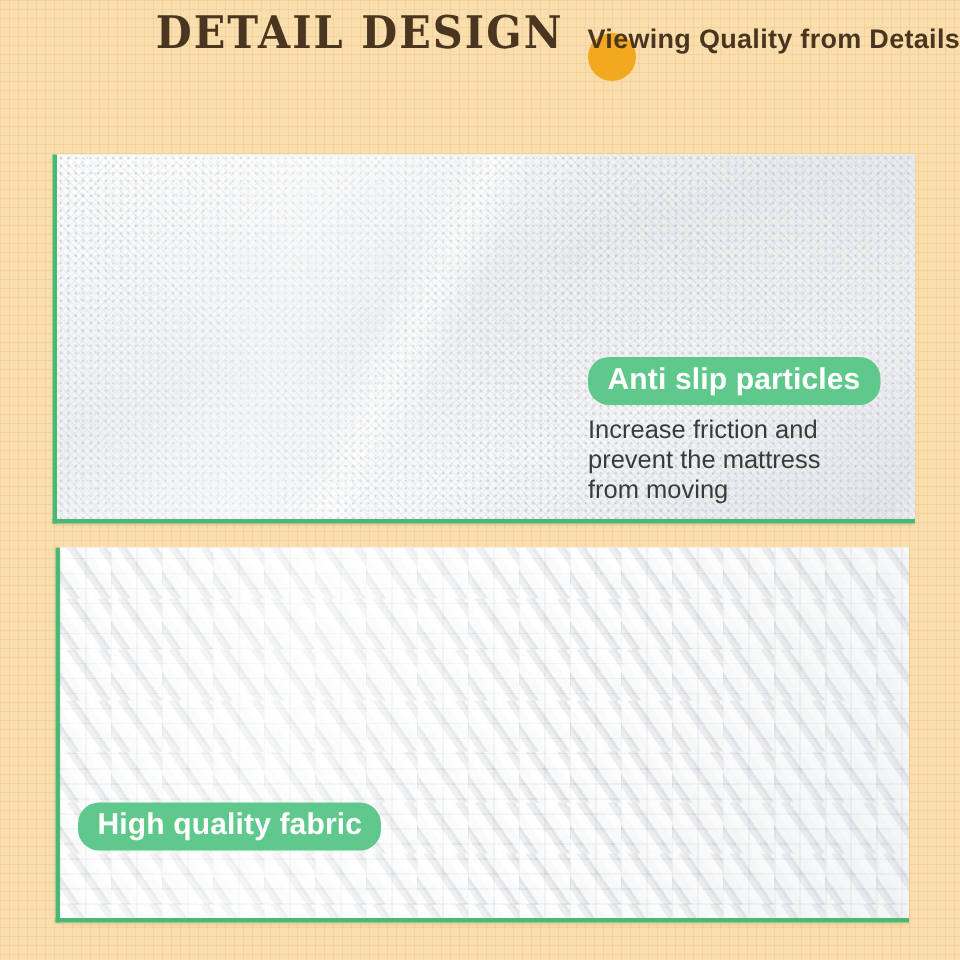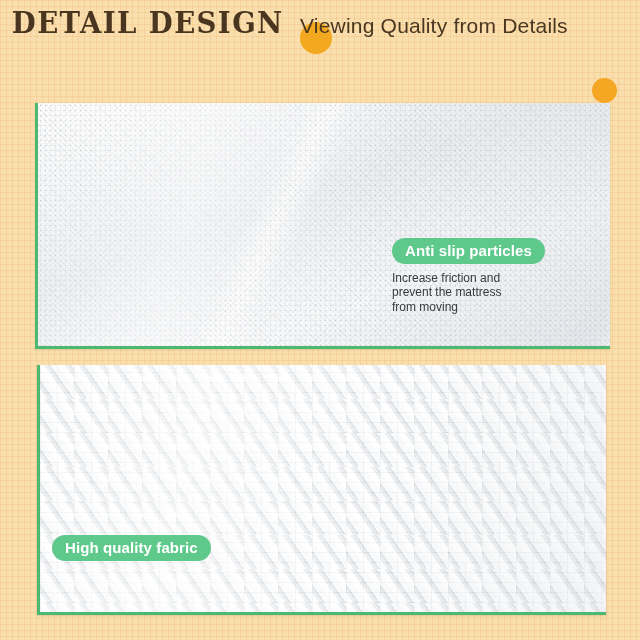--- a/index.html
+++ b/index.html
@@ -25,21 +25,21 @@
     background-size: 6px 6px, 6px 6px;
     overflow: hidden;
   }
 
   
   #header {
     position: absolute;
     left: 0; top: 0;
     width: 640px;
     height: 96px;
-    text-align: left;
+    text-align: right;
   }
   .title-wrap {
     position: relative;
     display: inline-block;
     margin-top: 8px;
     line-height: 1;
   }
   #title {
     position: relative;
     z-index: 2;
@@ -55,22 +55,22 @@
   .subtitle-wrap {
     position: relative;
     display: inline-block;
     margin-top: 7px;
     line-height: 1;
   }
   #subtitle {
     position: relative;
     z-index: 2;
     font-family: "Liberation Sans", sans-serif;
-    font-weight: 400;
-    font-size: 21px;
+    font-weight: 700;
+    font-size: 18px;
     letter-spacing: 0.2px;
     color: #4a3620;
     white-space: nowrap;
   }
 
   .deco-dot {
     position: absolute;
     border-radius: 50%;
     z-index: 1;
   }
@@ -162,31 +162,31 @@
 
   
   .callout { position: absolute; z-index: 5; }
   #callout-anti-slip { left: 392px; top: 238px; width: 200px; }
   #callout-fabric    { left: 52px;  top: 495px; width: 215px; margin-top: 40px; }
 
   .badge {
     display: inline-block;
     background: #5fc98c;
     color: #ffffff;
-    font-size: 15px;
+    font-size: 20px;
     font-weight: bold;
     letter-spacing: 0.1px;
     padding: 4px 13px 5px 13px;
     border-radius: 14px;
     white-space: nowrap;
     line-height: 1.15;
   }
   .callout-text {
     margin-top: 7px;
-    font-size: 12px;
+    font-size: 17px;
     line-height: 1.18;
     color: #3a3a3a;
     white-space: pre-line;
   }
 </style>
 </head>
 <body>
 
 <div id="page">
 

